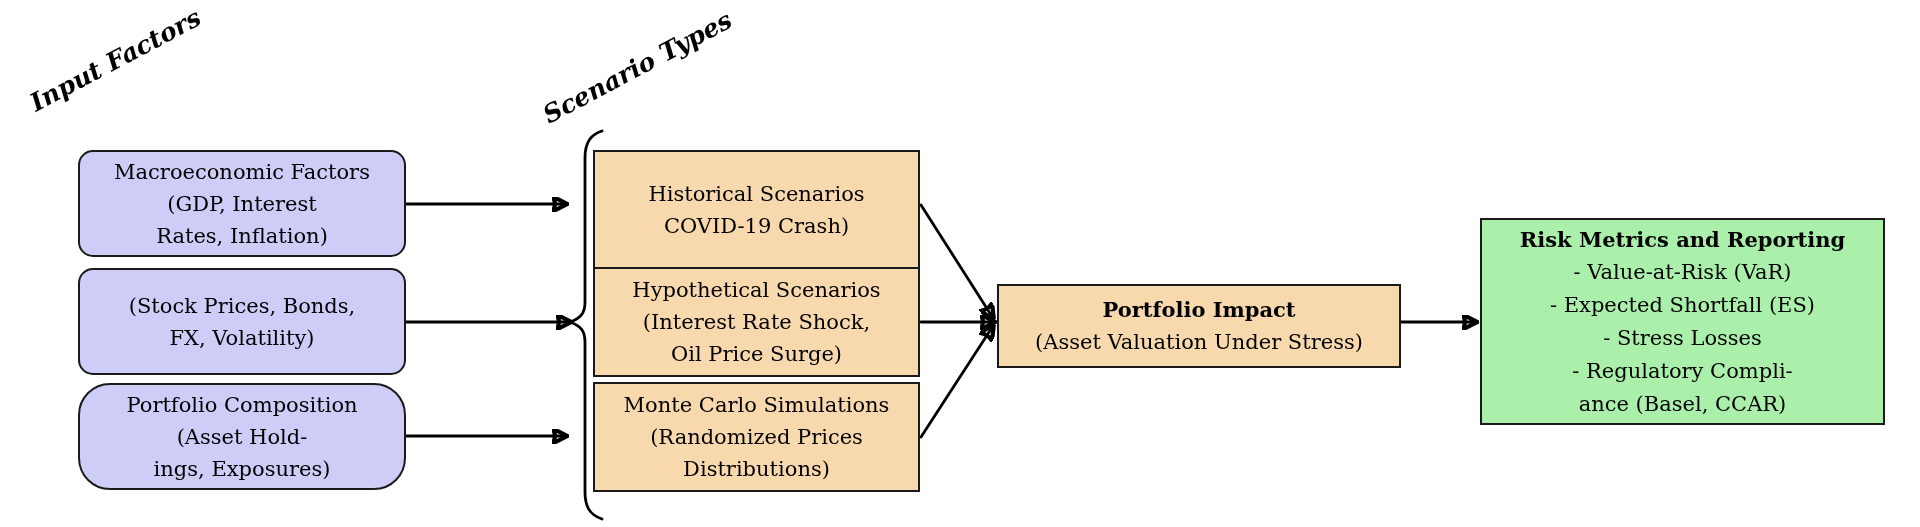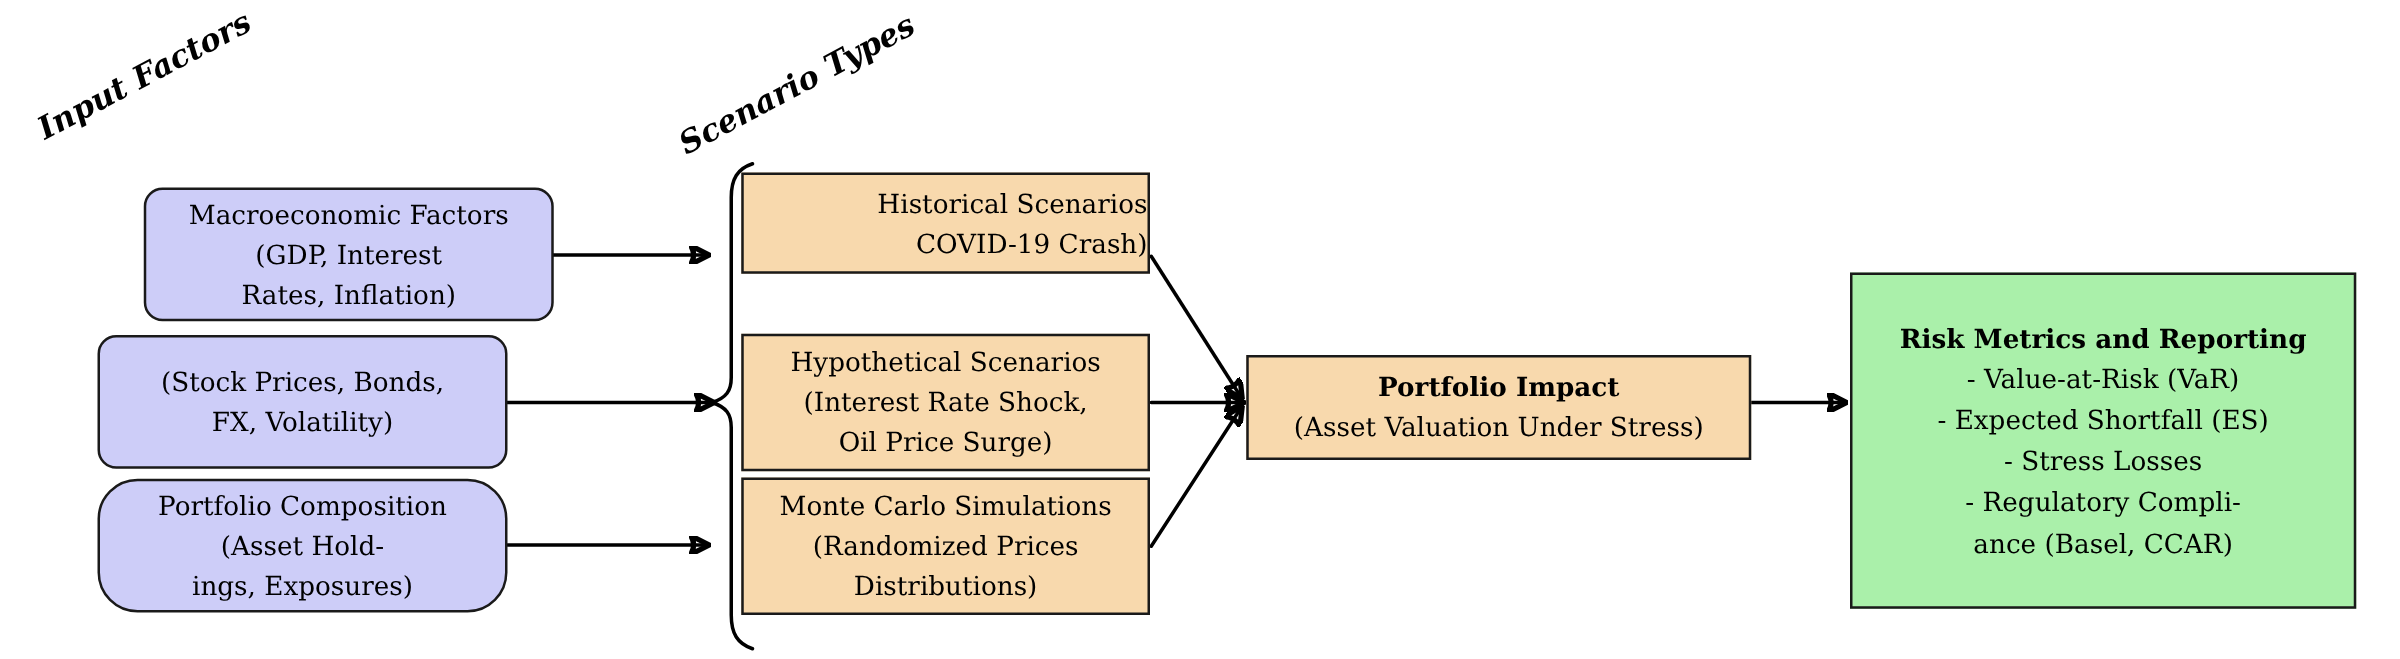--- a/index.html
+++ b/index.html
@@ -33,21 +33,21 @@
     background:var(--scenario-fill,#f8d9ad);
     left:593px;width:327px;
   }
   .impact-node{
     background:var(--scenario-fill,#f8d9ad);
     left:997px;top:284px;width:404px;height:84px;
     line-height:33px;
   }
   .risk-node{
     background:var(--risk-fill,#aaf0aa);
-    left:1480px;top:218px;width:405px;height:269px;
+    left:1480px;top:218px;width:405px;height:207px;
     line-height:33px;
   }
   .bold{font-weight:bold;}
   .rot-label{
     position:absolute;
     font-size:25px;
     font-weight:bold;
     font-style:italic;
     white-space:nowrap;
     transform:rotate(-28deg);
@@ -78,36 +78,36 @@
     <path d="M602,131 C590,135 585,143 585,158 L585,302 C585,313 581,318 570,322 C581,326 585,331 585,342 L585,492 C585,507 590,515 602,519"></path>
     <line x1="921" y1="205" x2="993" y2="318" marker-end="url(#ah)"></line>
     <line x1="921" y1="322" x2="994" y2="322" marker-end="url(#ah)"></line>
     <line x1="921" y1="437" x2="993" y2="326" marker-end="url(#ah)"></line>
     <line x1="1401" y1="322" x2="1476" y2="322" marker-end="url(#ah)"></line>
   </svg>
 
   <div class="rot-label" style="left:32px;top:90px;">Input Factors</div>
   <div class="rot-label" style="left:545px;top:102px;">Scenario Types</div>
 
-  <div class="node input-node" style="top:150px;margin-left:37px;">
+  <div class="node input-node" style="top:150px;">
     <div class="ln">Macroeconomic Factors</div>
     <div class="ln">(GDP, Interest</div>
     <div class="ln">Rates, Inflation)</div>
   </div>
   <div class="node input-node" style="top:268px;">
     <div class="ln">(Stock Prices, Bonds,</div>
     <div class="ln">FX, Volatility)</div>
   </div>
   <div class="node input-node" style="top:383px;border-radius:32px;">
     <div class="ln">Portfolio Composition</div>
     <div class="ln">(Asset Hold-</div>
     <div class="ln">ings, Exposures)</div>
   </div>
 
-  <div class="node scenario-node" style="top:138px;height:81px;align-items:flex-end;">
+  <div class="node scenario-node" style="top:150px;height:119px;">
     <div class="ln">Historical Scenarios</div>
     <div class="ln">COVID-19 Crash)</div>
   </div>
   <div class="node scenario-node" style="top:267px;height:110px;">
     <div class="ln">Hypothetical Scenarios</div>
     <div class="ln">(Interest Rate Shock,</div>
     <div class="ln">Oil Price Surge)</div>
   </div>
   <div class="node scenario-node" style="top:382px;height:110px;">
     <div class="ln">Monte Carlo Simulations</div>

